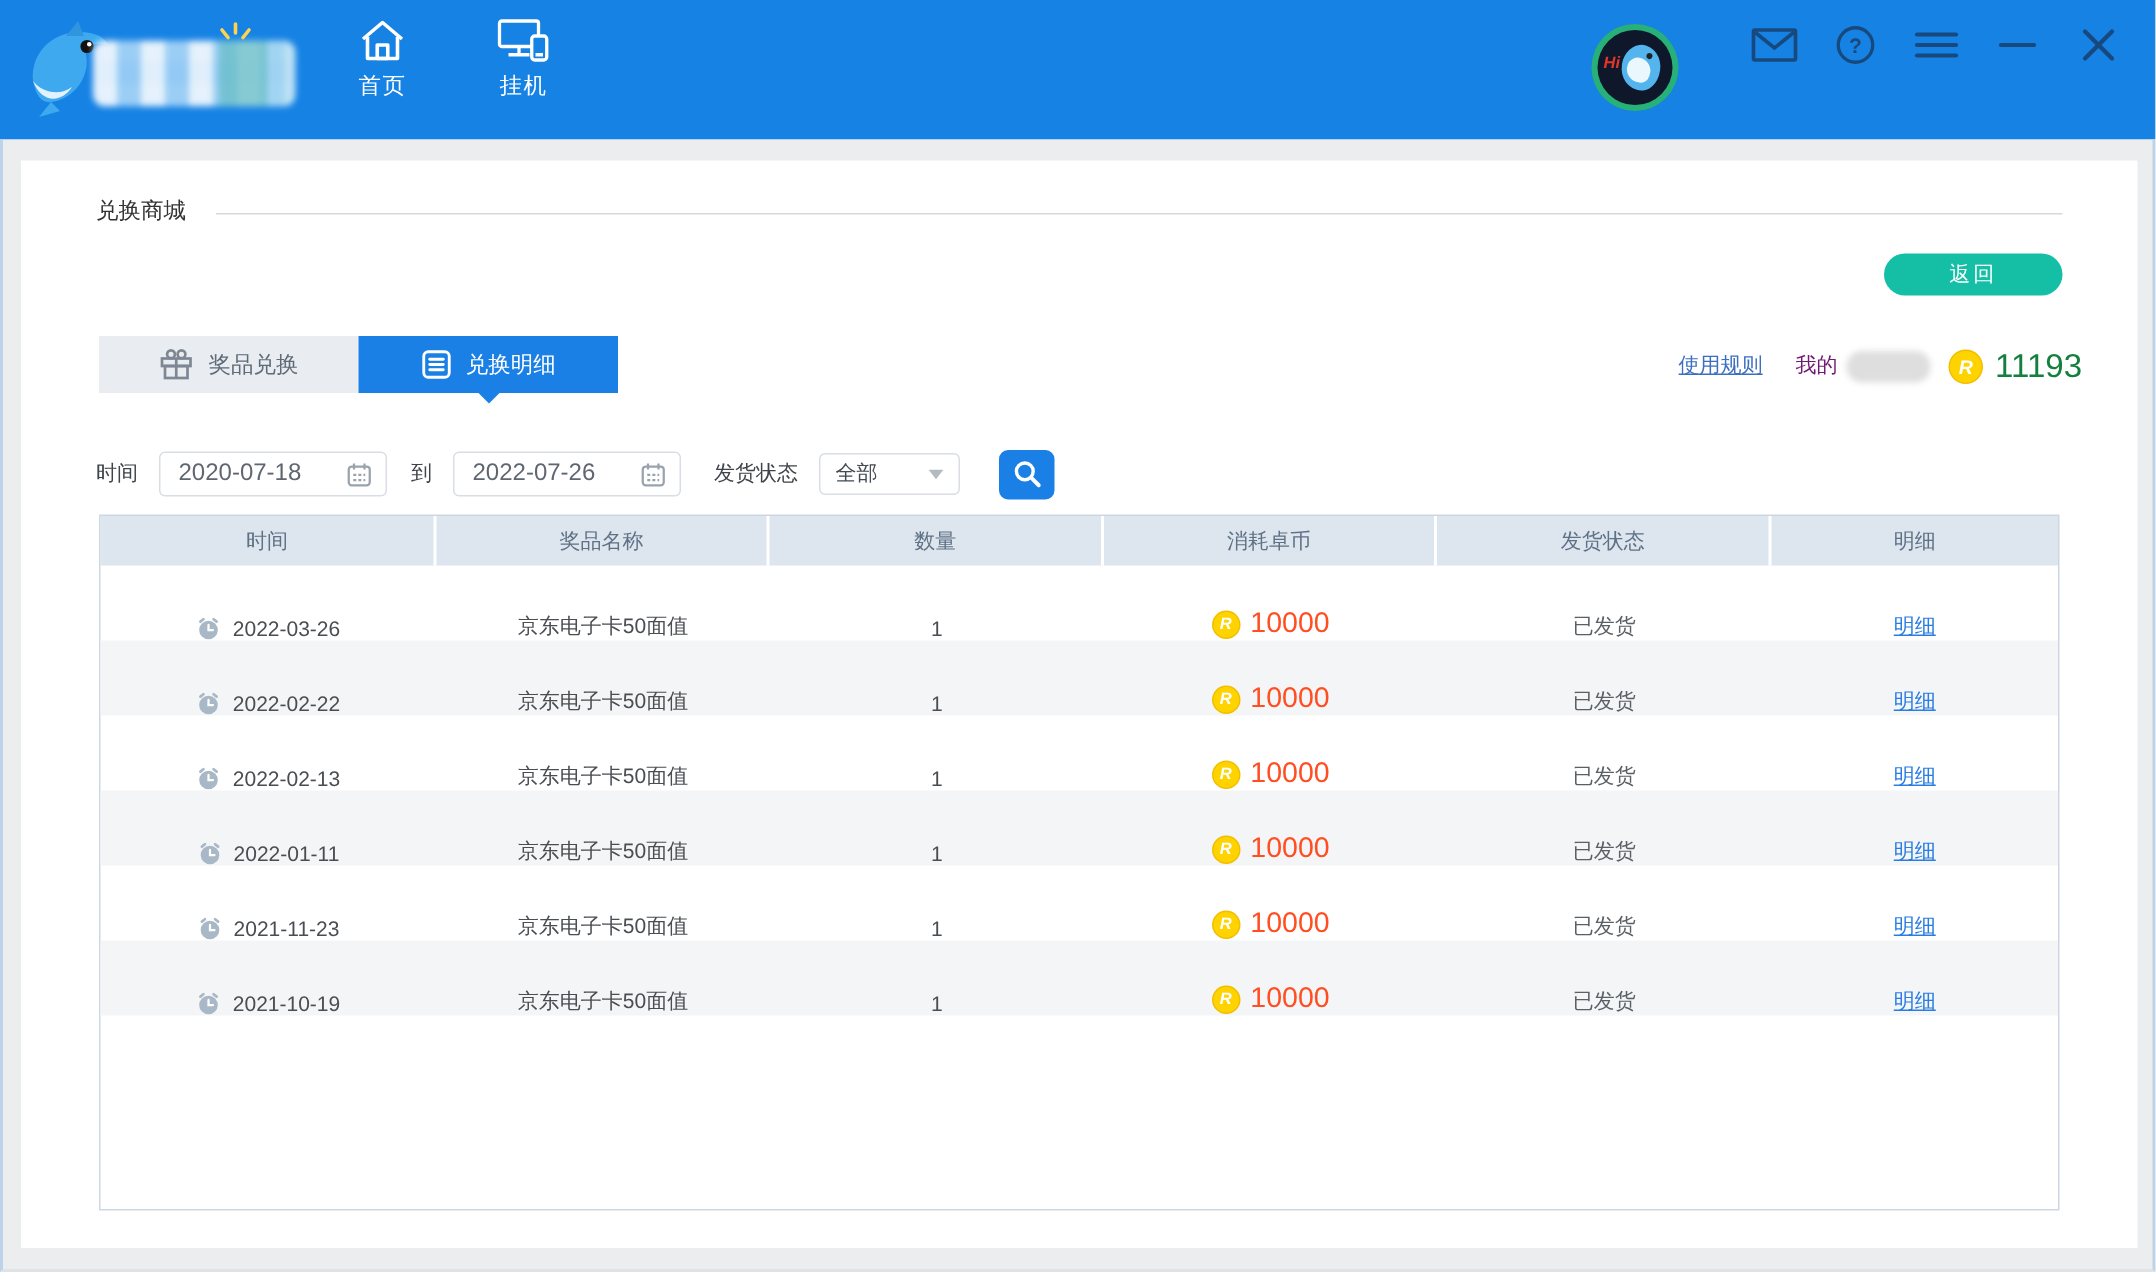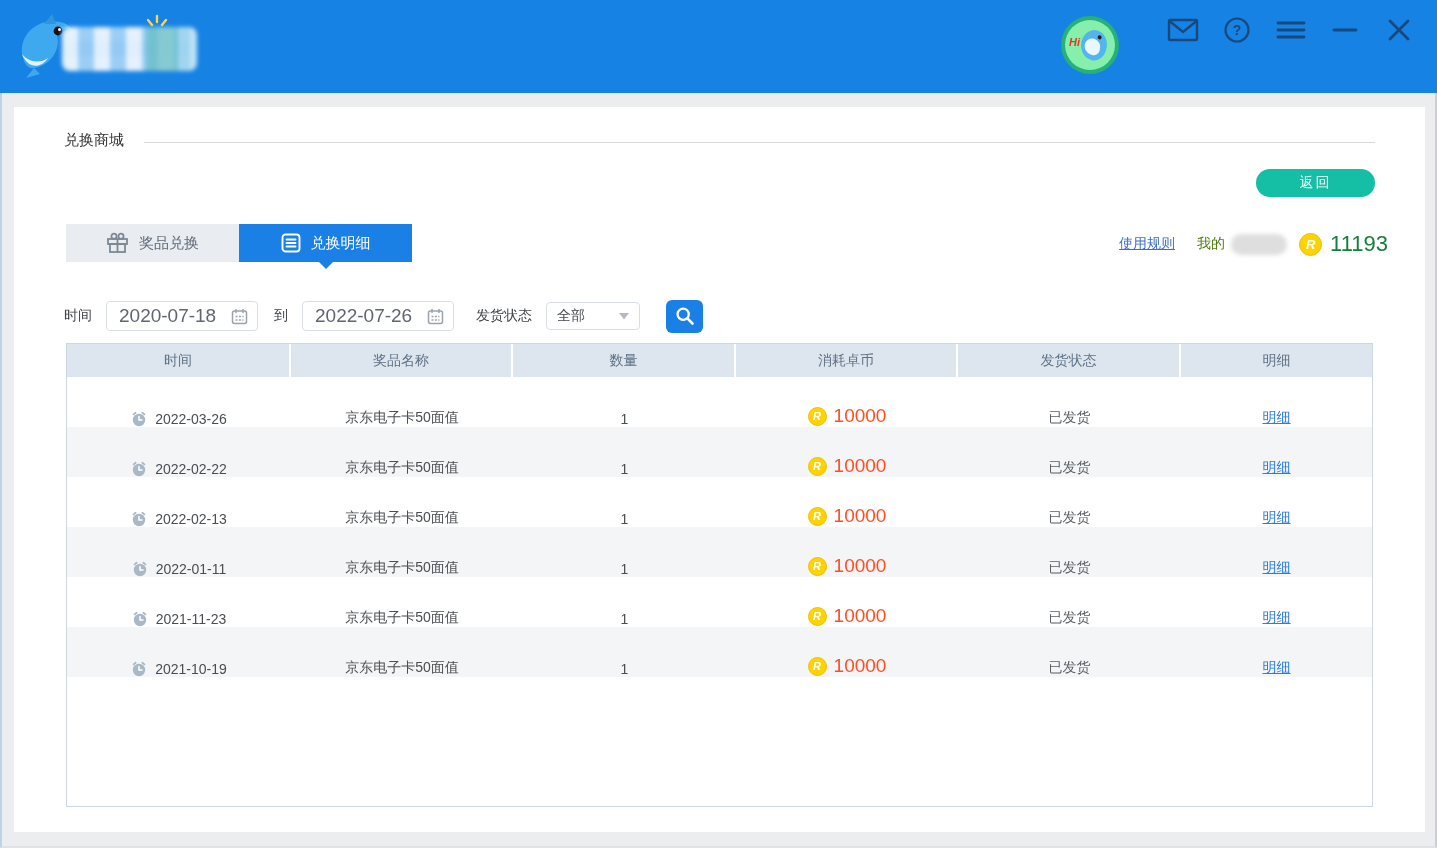--- a/index.html
+++ b/index.html
@@ -19,21 +19,21 @@
   .sparkle { position:absolute; left:144px; top:14px; }
 
   .nav { position:absolute; left:222px; top:12px; display:flex; gap:28px; }
   .nav-item { width:66px; display:flex; flex-direction:column; align-items:center;
     gap:6px; color:#fff; font-size:15px; cursor:pointer; }
   .nav-item .nlabel { letter-spacing:1px; }
 
   .tb-right { position:absolute; right:22px; top:0; height:93px; display:flex; align-items:flex-start; }
   .avatar { position:relative; margin-top:16px; margin-right:48px; width:58px; height:58px;
     border-radius:50%; background:#27b077; display:flex; align-items:center; justify-content:center; }
-  .avatar-inner { width:50px; height:50px; border-radius:50%; background:#86efac; position:relative; overflow:hidden; }
+  .avatar-inner { width:50px; height:50px; border-radius:50%; background:#0f172a; position:relative; overflow:hidden; }
   .avatar-hi { position:absolute; left:4px; top:16px; color:#e53528; font-size:11px;
     font-weight:bold; font-style:italic; }
   .mini-dolphin { position:absolute; left:16px; top:10px; width:26px; height:30px;
     background:#54b4ee; border-radius:60% 70% 55% 70%; transform:rotate(18deg); }
   .mini-dolphin:before { content:""; position:absolute; left:4px; top:9px; width:16px; height:16px;
     background:#eaf7fd; border-radius:50% 60% 40% 60%; }
   .mini-dolphin:after { content:""; position:absolute; left:14px; top:4px; width:4px; height:4px;
     background:#222; border-radius:50%; }
   .tb-icons { display:flex; gap:22px; margin-top:15px; align-items:center; }
   .tb-icons .ticon { width:32px; height:30px; display:flex; align-items:center;
@@ -55,36 +55,36 @@
   .tab { width:173px; height:38px; display:flex; align-items:center; justify-content:center;
     gap:10px; font-size:15px; cursor:pointer; }
   .tab.inactive { background:#e9edf2; color:#5f6b77; }
   .tab.active { background:#1a80e6; color:#fff; position:relative; }
   .tab.active:after { content:""; position:absolute; left:50%; bottom:-7px; margin-left:-7px;
     border-left:7px solid transparent; border-right:7px solid transparent; border-top:7px solid #1a80e6; }
 
   .meta { position:absolute; right:37px; top:124px; height:26px; display:flex;
     align-items:center; gap:12px; }
   .rules-link { font-size:14px; color:#3d6fc0; text-decoration:underline; cursor:pointer; }
-  .balance-label { font-size:14px; color:#4d7c0f; margin-left:10px; }
+  .balance-label { font-size:14px; color:#701a75; margin-left:10px; }
   .balance-blur { width:56px; height:21px; border-radius:10px; background:#dedede;
     filter:blur(2px); margin-left:-6px; }
   .coin { border-radius:50%; background:#ffd300; border:1px solid #f2be00; color:#fff;
     font-weight:bold; font-style:italic; display:inline-flex; align-items:center;
     justify-content:center; }
   .coin.big { width:23px; height:23px; font-size:13px; }
   .coin.small { width:19px; height:19px; font-size:11px; }
   .balance-value { font-size:22px; color:#15803d; margin-left:-4px; }
 
   
   .filters { position:absolute; left:50px; top:194px; height:30px; display:flex; align-items:center; }
   .f-label { font-size:14px; color:#3f444a; }
   .date-box { position:relative; margin-left:14px; }
   .date-input { width:152px; height:30px; border:1px solid #d9dee4; border-radius:4px;
-    font-size:19px; color:#5f6670; padding:0 34px 0 12px; background:#fff;
+    font-size:16px; color:#5f6670; padding:0 34px 0 12px; background:#fff;
     font-family:"Liberation Sans", sans-serif; }
   .date-box .cal { position:absolute; right:10px; top:7px; cursor:pointer; }
   .to-label { margin-left:16px; font-size:14px; color:#3f444a; }
   .status-label { margin-left:22px; font-size:14px; color:#3f444a; }
   .select { margin-left:14px; width:94px; height:28px; border:1px solid #d9dee4; border-radius:4px;
     display:flex; align-items:center; font-size:14px; color:#454a50; padding:0 10px; cursor:pointer;
     justify-content:space-between; background:#fff; }
   .search-btn { margin-left:26px; width:37px; height:33px; border:none; border-radius:6px;
     background:#1a80e6; display:flex; align-items:center; justify-content:center; cursor:pointer; }
 
@@ -120,20 +120,44 @@
   </svg>
   <div class="app-name-blur"></div>
   <svg class="sparkle" width="26" height="22" viewBox="0 0 26 22">
     <g stroke="#ffd34d" stroke-width="2.4" stroke-linecap="round">
       <line x1="13" y1="2" x2="13" y2="8"></line>
         <line x1="4" y1="6" x2="8" y2="11"></line>
         <line x1="22" y1="6" x2="18" y2="11"></line>
     </g>
   </svg>
 
+  <div class="nav">
+    <div class="nav-item">
+      <svg width="34" height="30" viewBox="0 0 34 30">
+        <g fill="none" stroke="#fff" stroke-width="2.4" stroke-linejoin="round">
+          <path d="M4 14 L17 3 L30 14"></path>
+          <path d="M7 12.5 V27 H27 V12.5"></path>
+          <rect x="13.5" y="18" width="7" height="9"></rect>
+        </g>
+      </svg>
+      <span class="nlabel">首页</span>
+    </div>
+    <div class="nav-item">
+      <svg width="36" height="30" viewBox="0 0 36 30">
+        <g fill="none" stroke="#fff" stroke-width="2.2" stroke-linejoin="round">
+          <rect x="2" y="2" width="26" height="17" rx="1.5"></rect>
+          <line x1="15" y1="19" x2="15" y2="24"></line>
+            <line x1="8" y1="24.5" x2="22" y2="24.5"></line>
+          <rect x="23.5" y="12" width="10" height="16" rx="2" fill="#1682e4"></rect>
+          <line x1="26" y1="24.5" x2="31" y2="24.5"></line>
+        </g>
+      </svg>
+      <span class="nlabel">挂机</span>
+    </div>
+  </div>
 
   <div class="tb-right">
     <div class="avatar">
       <div class="avatar-inner">
         <div class="mini-dolphin"></div>
         <span class="avatar-hi">Hi</span>
       </div>
     </div>
     <div class="tb-icons">
       <span class="ticon">

